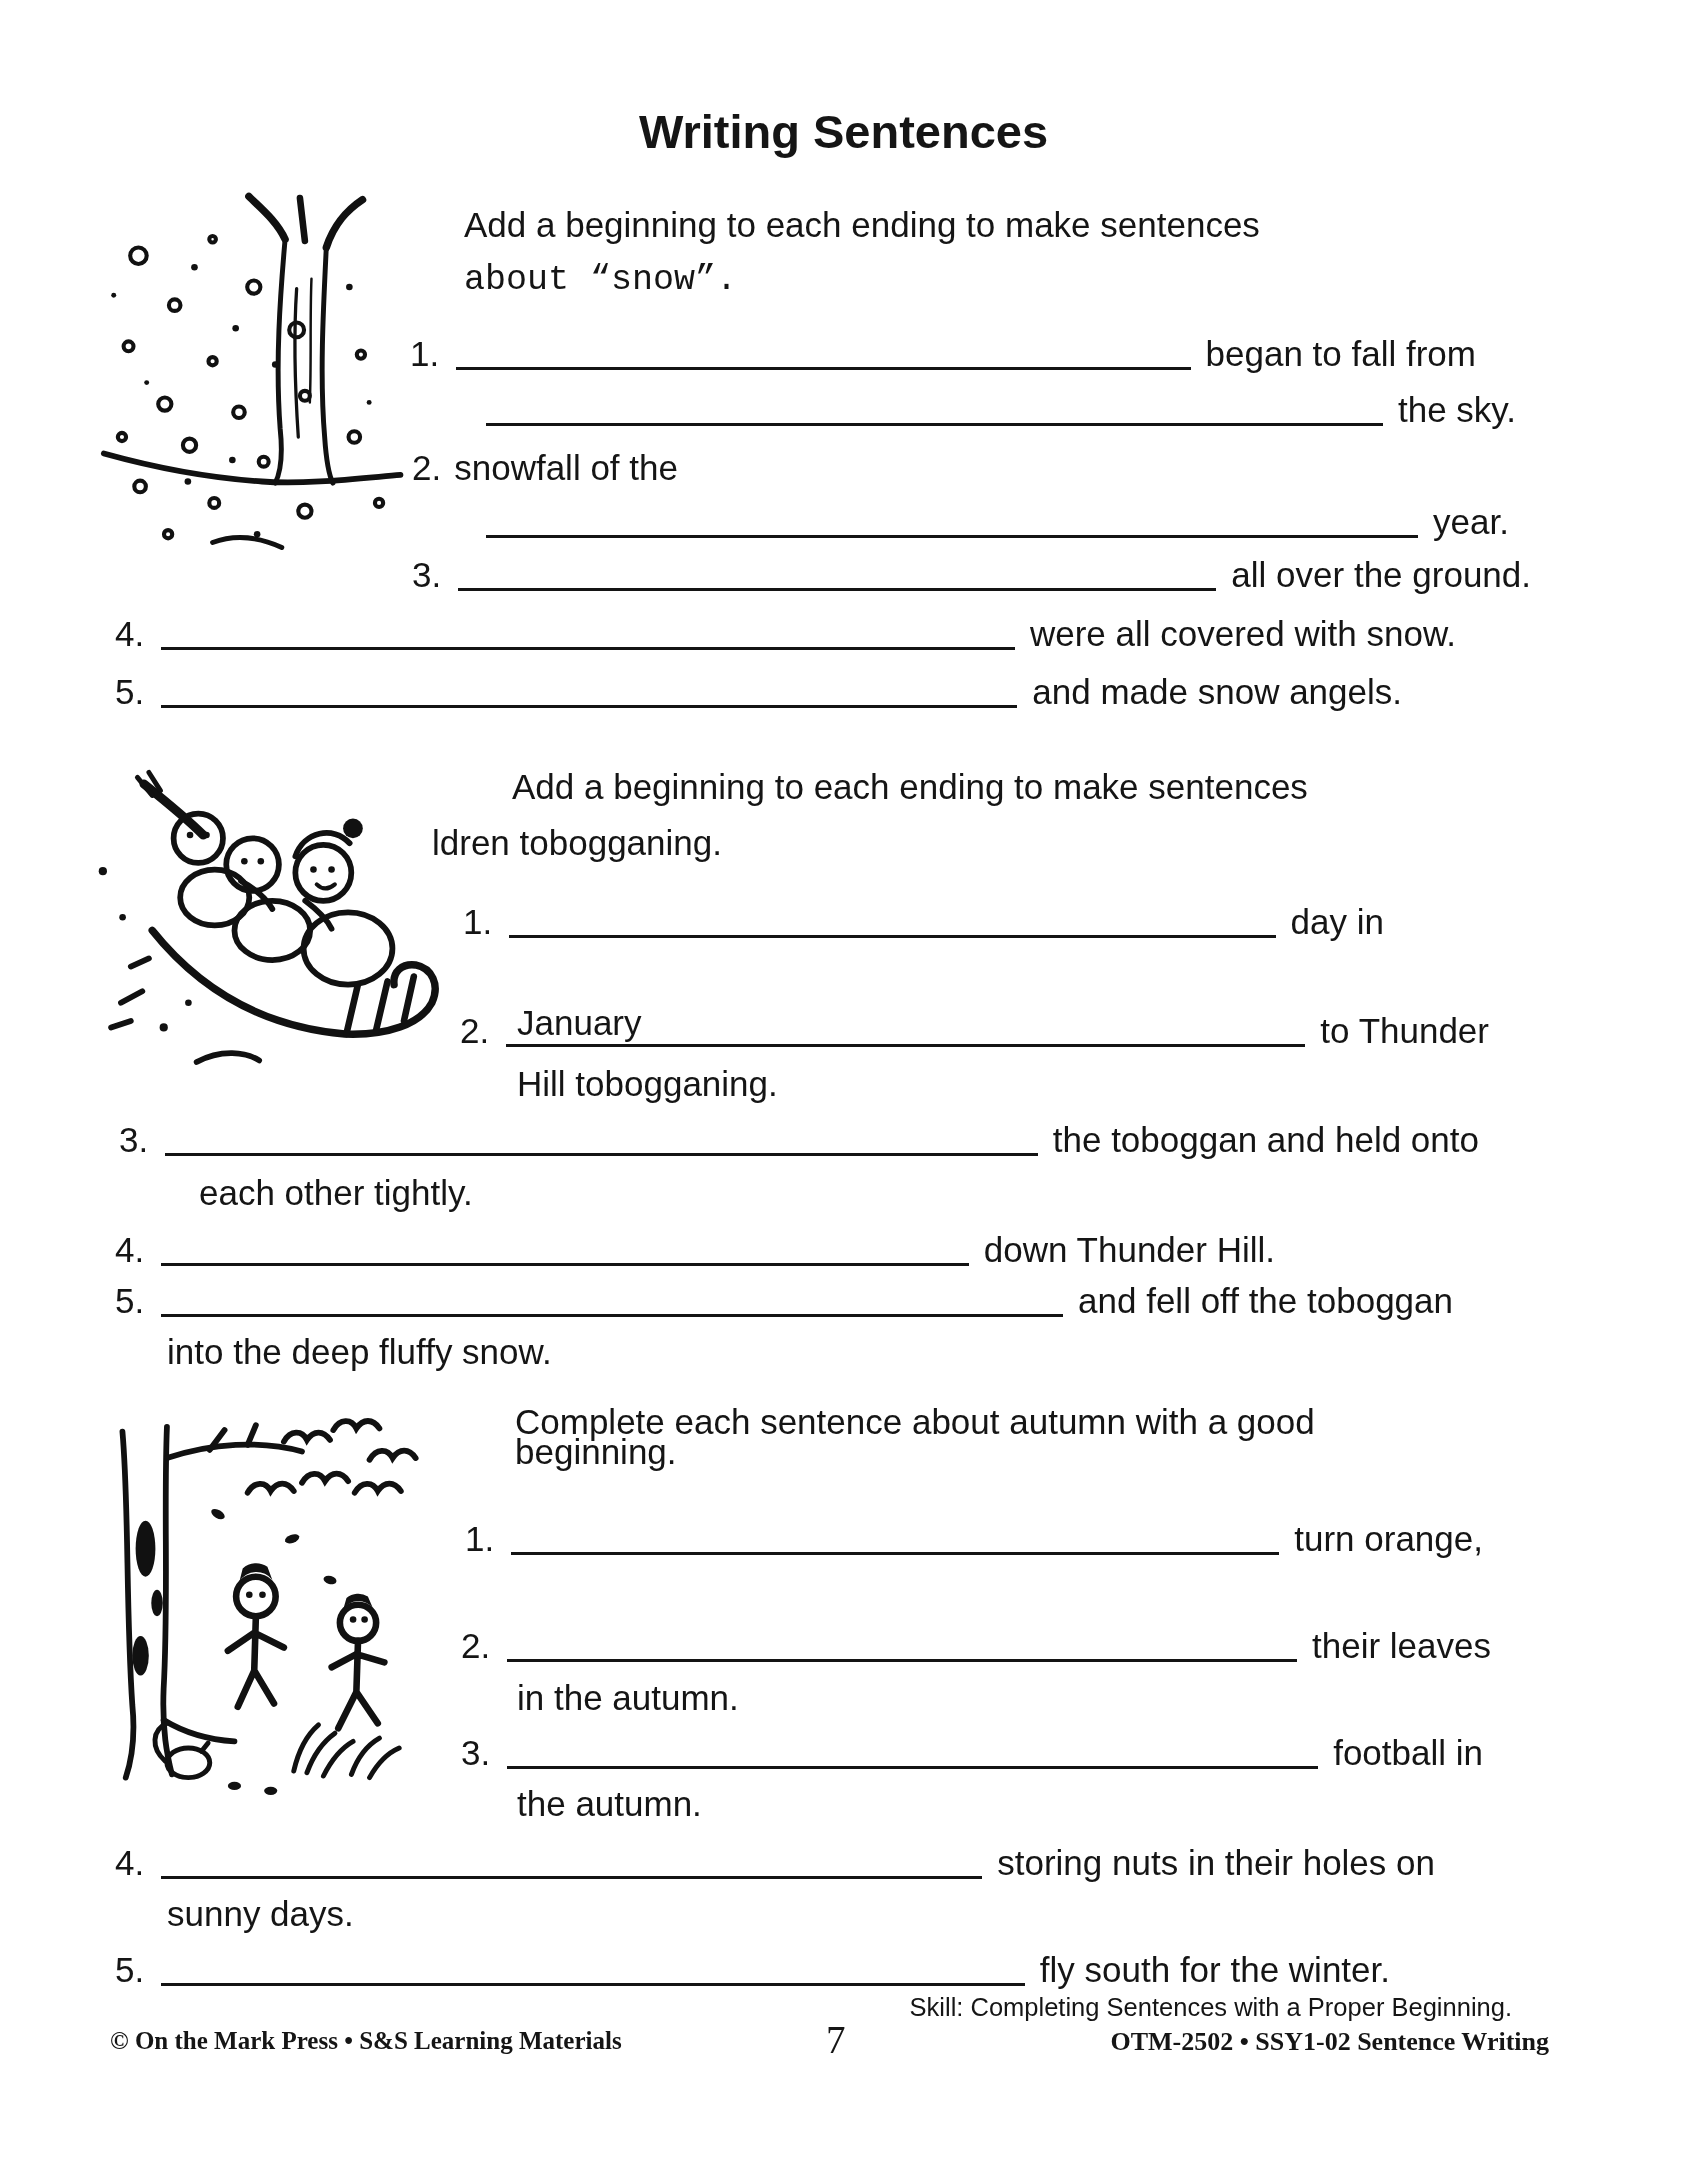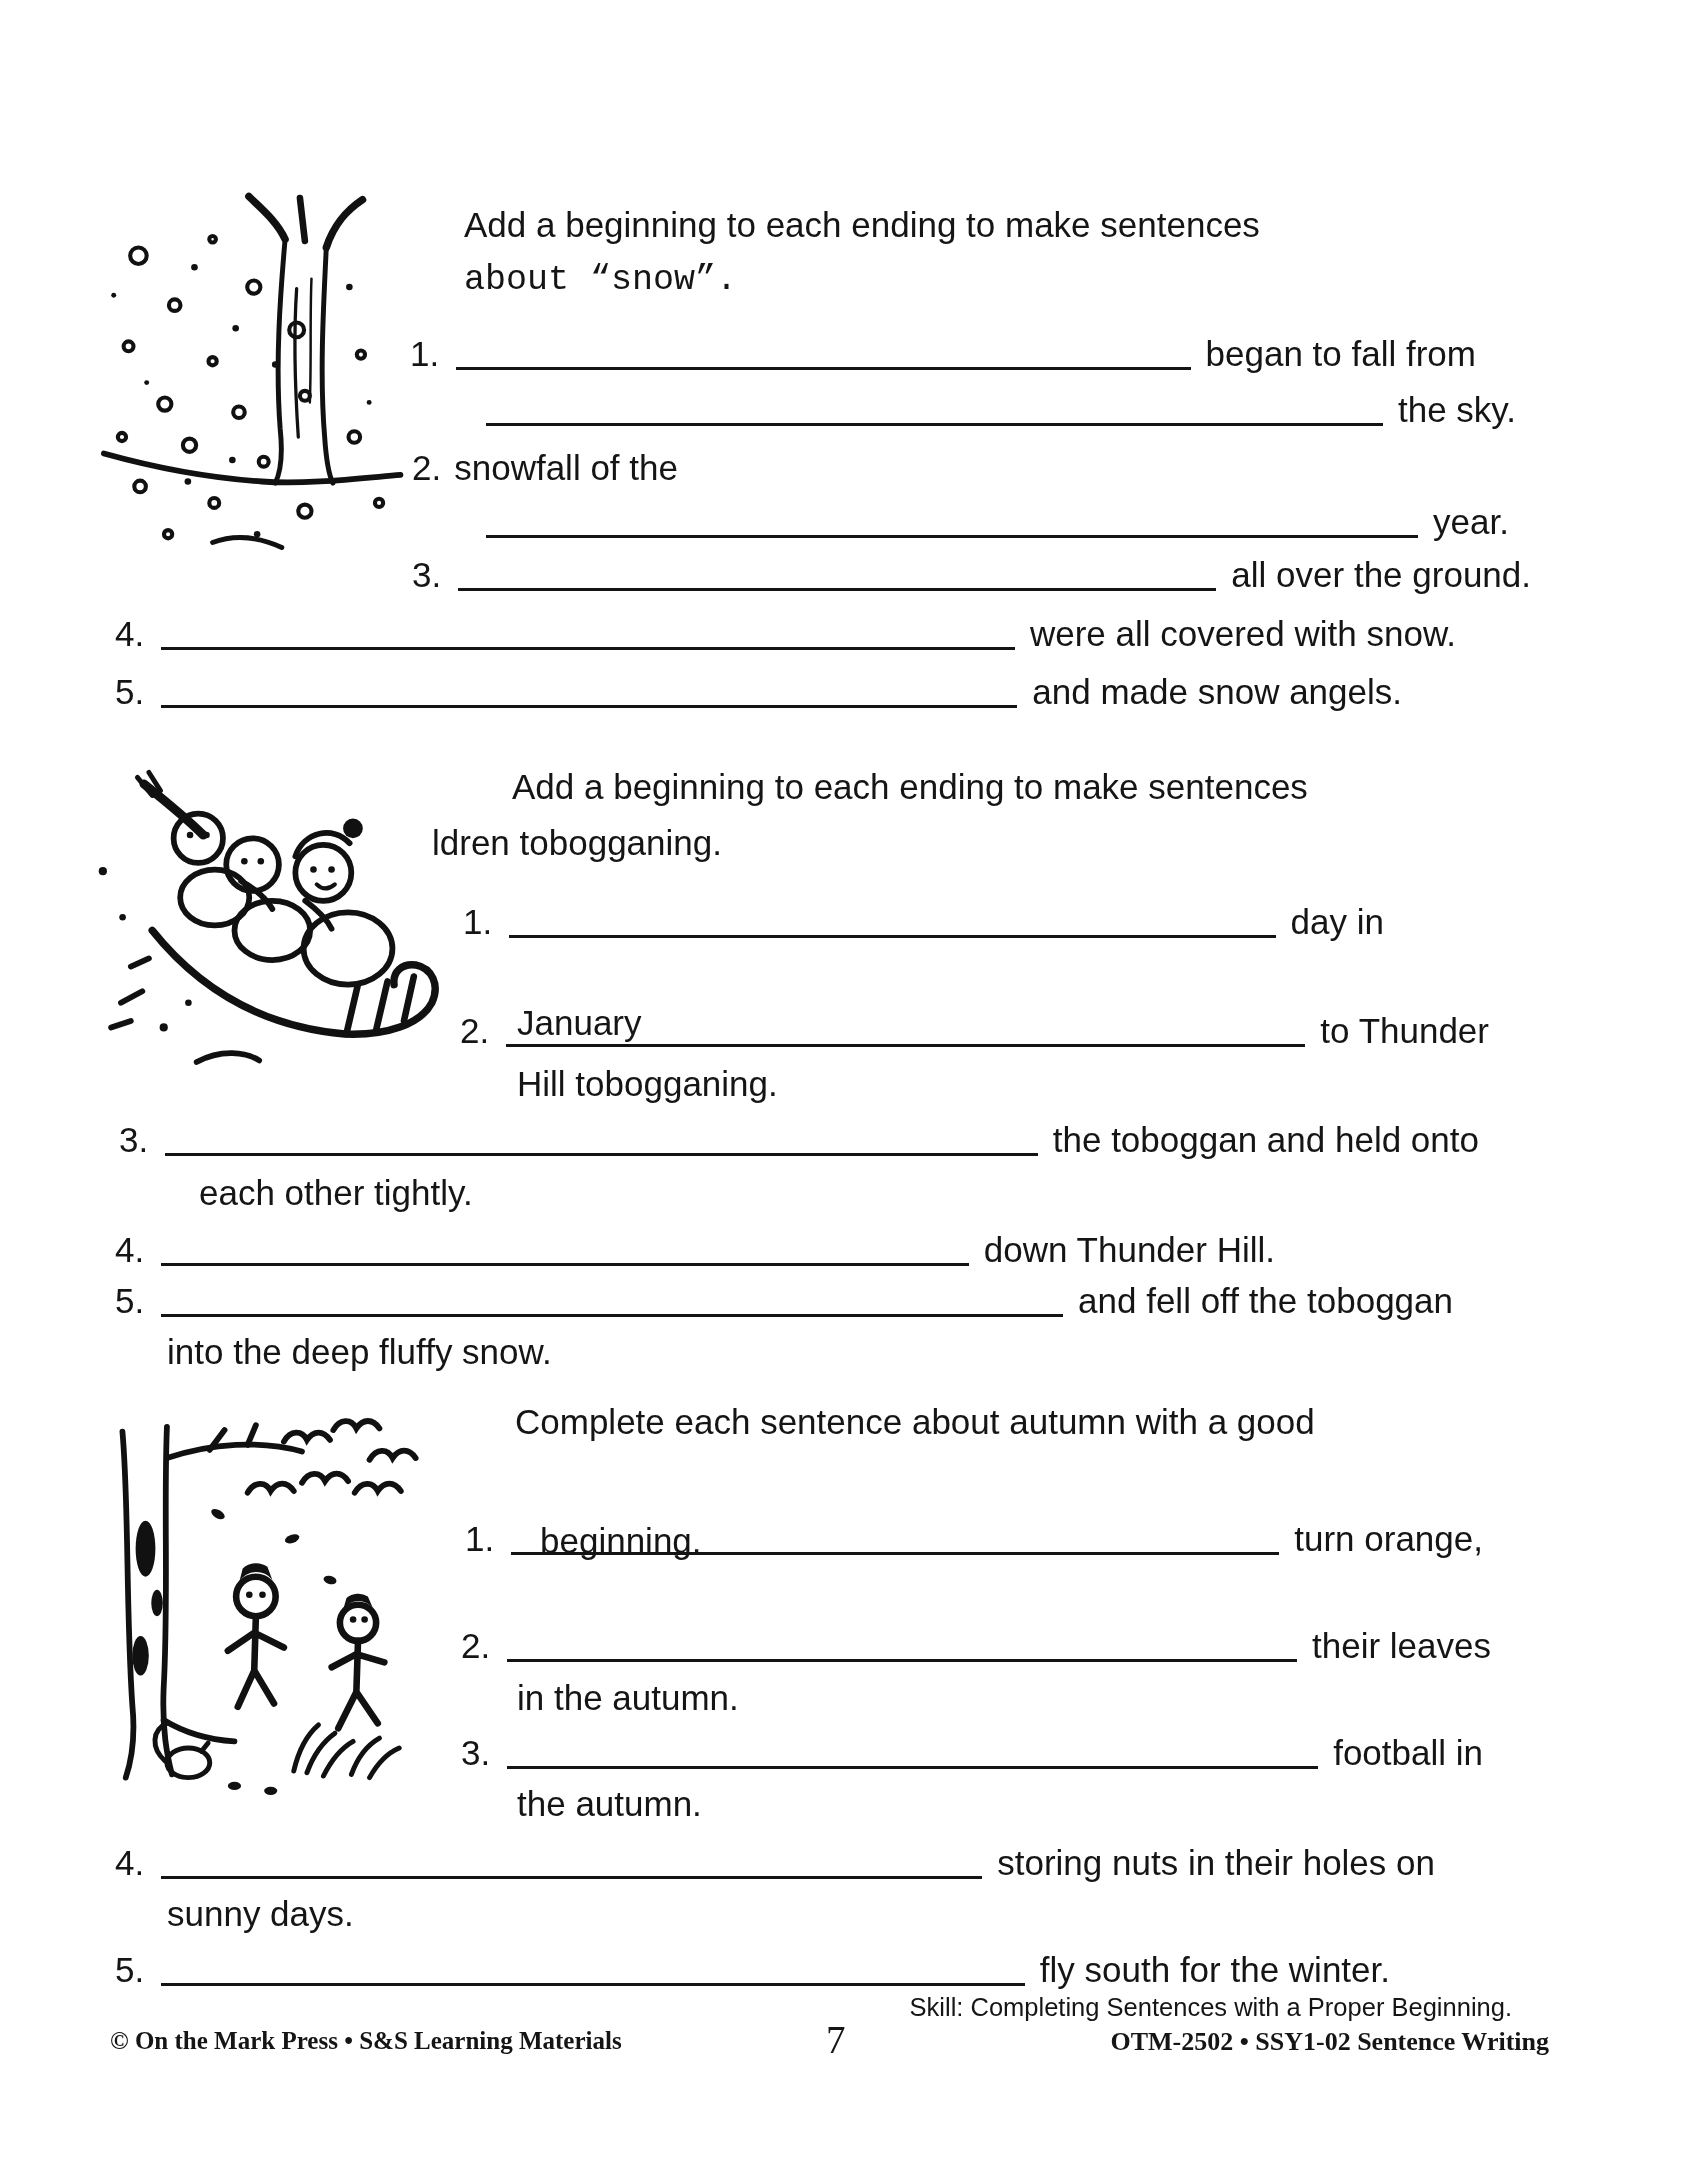--- a/index.html
+++ b/index.html
@@ -36,20 +36,21 @@
   .foot-page{
     position:absolute;font-family:"Liberation Serif",serif;
     font-size:39px;font-weight:normal;top:2017px;left:826px;
   }
 </style>
 </head>
 <body>
 
 <div class="sheet">
 
+  <div class="title">Writing Sentences</div>
 
   <svg class="illu" style="left:89px;top:188px;" width="323" height="381" viewBox="0 0 392 462">
     <g stroke="#111" fill="none" stroke-width="6" stroke-linecap="round">
       <path d="M238 62 C232 130 226 212 232 292 C236 330 230 350 226 358"></path>
       <path d="M288 72 C284 152 280 232 286 302 C288 332 292 350 296 358"></path>
       <path d="M238 62 C228 40 208 24 194 10" stroke-width="9"></path>
       <path d="M288 72 C298 42 314 26 332 14" stroke-width="9"></path>
       <path d="M262 64 L256 12" stroke-width="8"></path>
       <path d="M252 122 C248 182 250 242 254 302" stroke-width="4"></path>
       <path d="M270 110 C268 160 270 210 268 260" stroke-width="3"></path>
@@ -248,21 +249,21 @@
   </div>
 
   <div class="line" style="left:115px;right:234px;top:1275px;">
     <span class="ln-num">5.</span>
     <span class="ln-blank"></span>
     <span class="ln-end">and fell off the toboggan</span>
   </div>
   <div class="txt" style="left:167px;top:1331px;">into the deep fluffy snow.</div>
 
   <div class="txt" style="left:515px;top:1401px;">Complete each sentence about autumn with a good</div>
-  <div class="txt" style="left:515px;top:1520px;margin-left:25px;">beginning.</div>
+  <div class="txt" style="left:515px;top:1431px;">beginning.</div>
 
   <div class="line" style="left:465px;right:204px;top:1513px;">
     <span class="ln-num">1.</span>
     <span class="ln-blank"></span>
     <span class="ln-end">turn orange,</span>
   </div>
 
   <div class="line" style="left:461px;right:196px;top:1620px;">
     <span class="ln-num">2.</span>
     <span class="ln-blank"></span>

